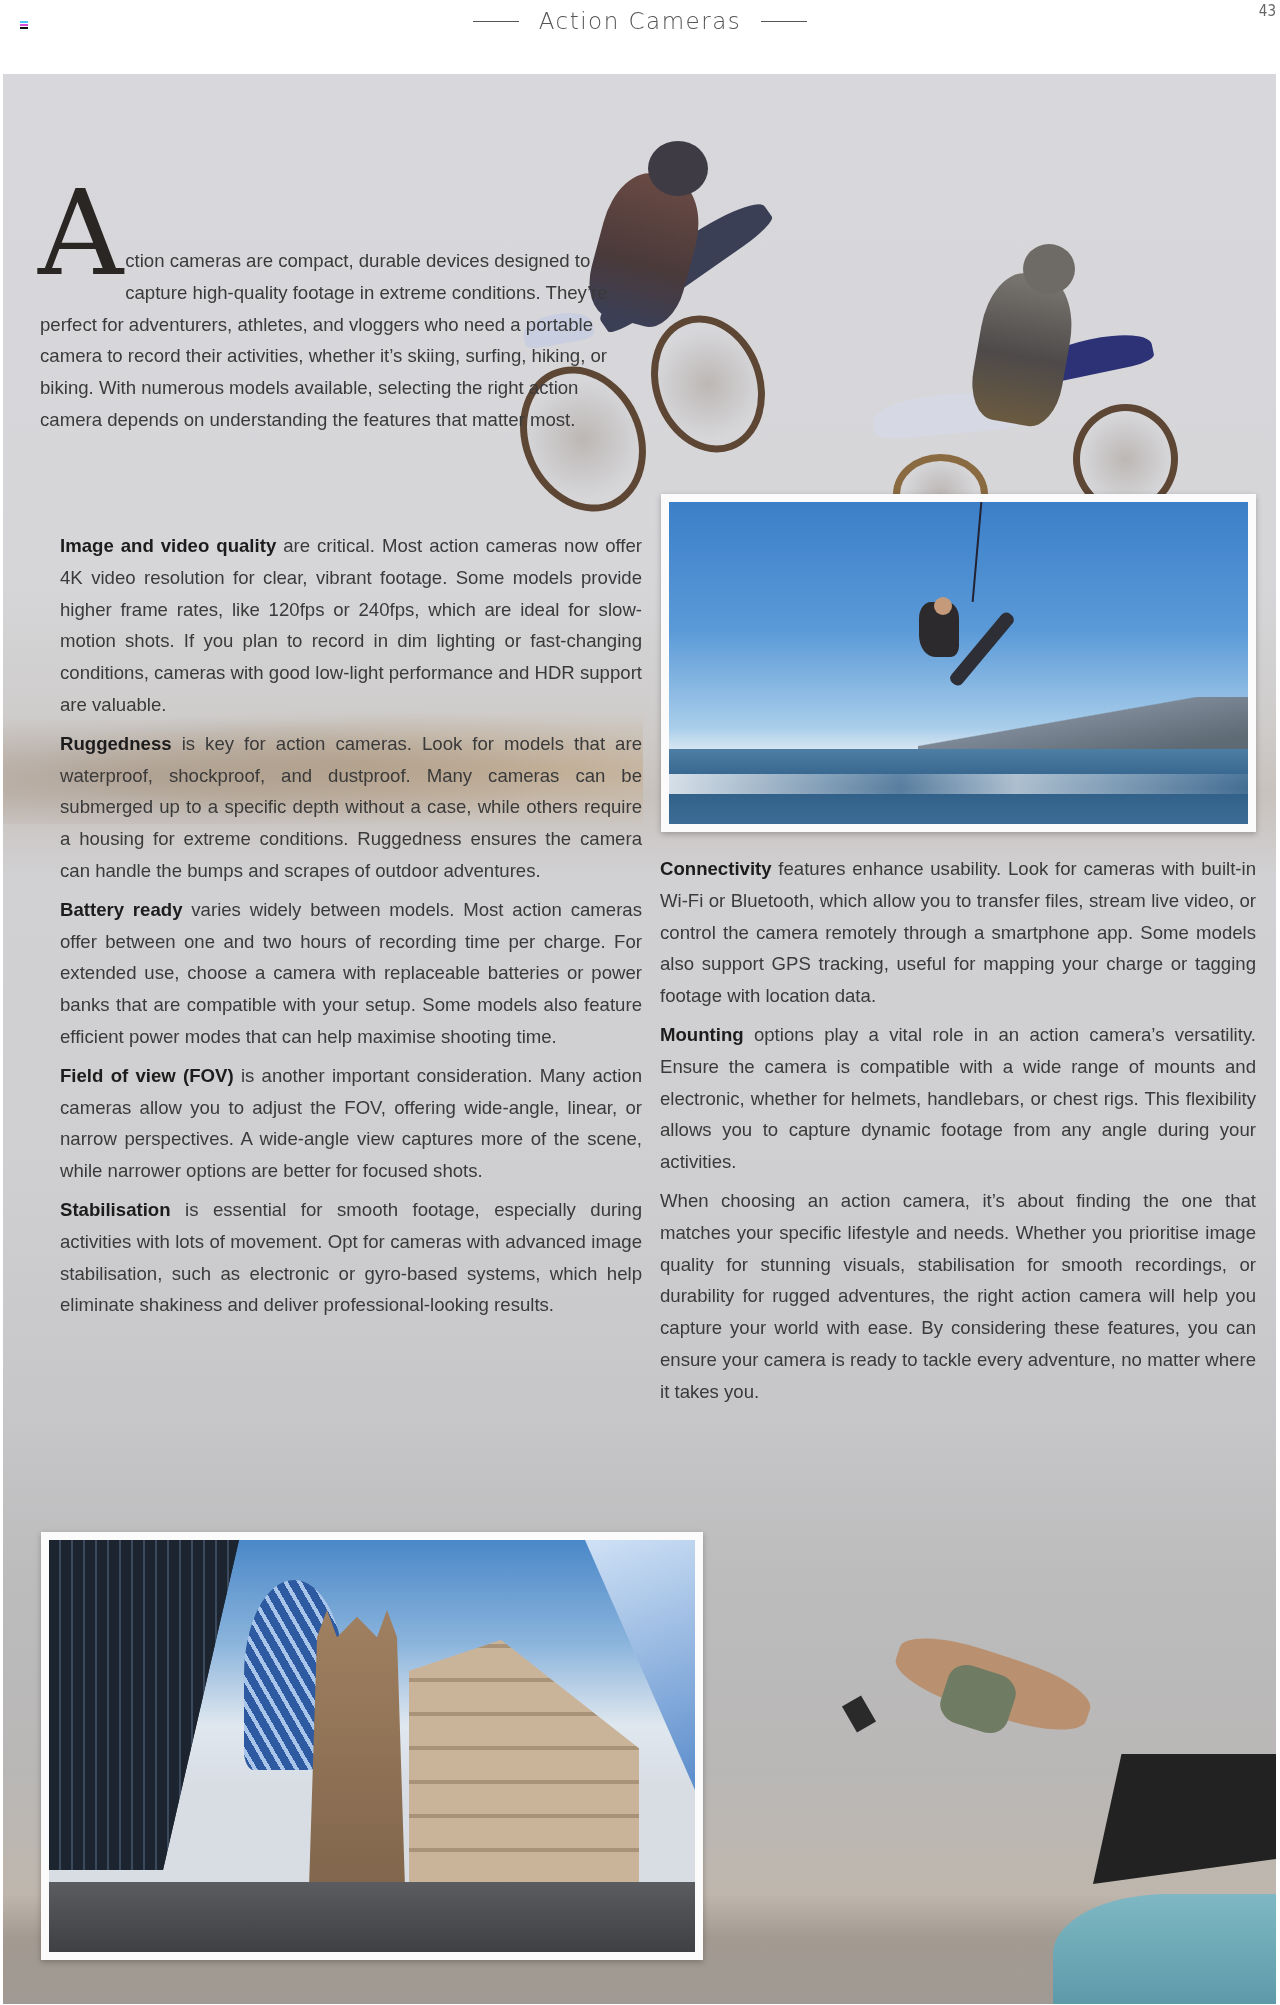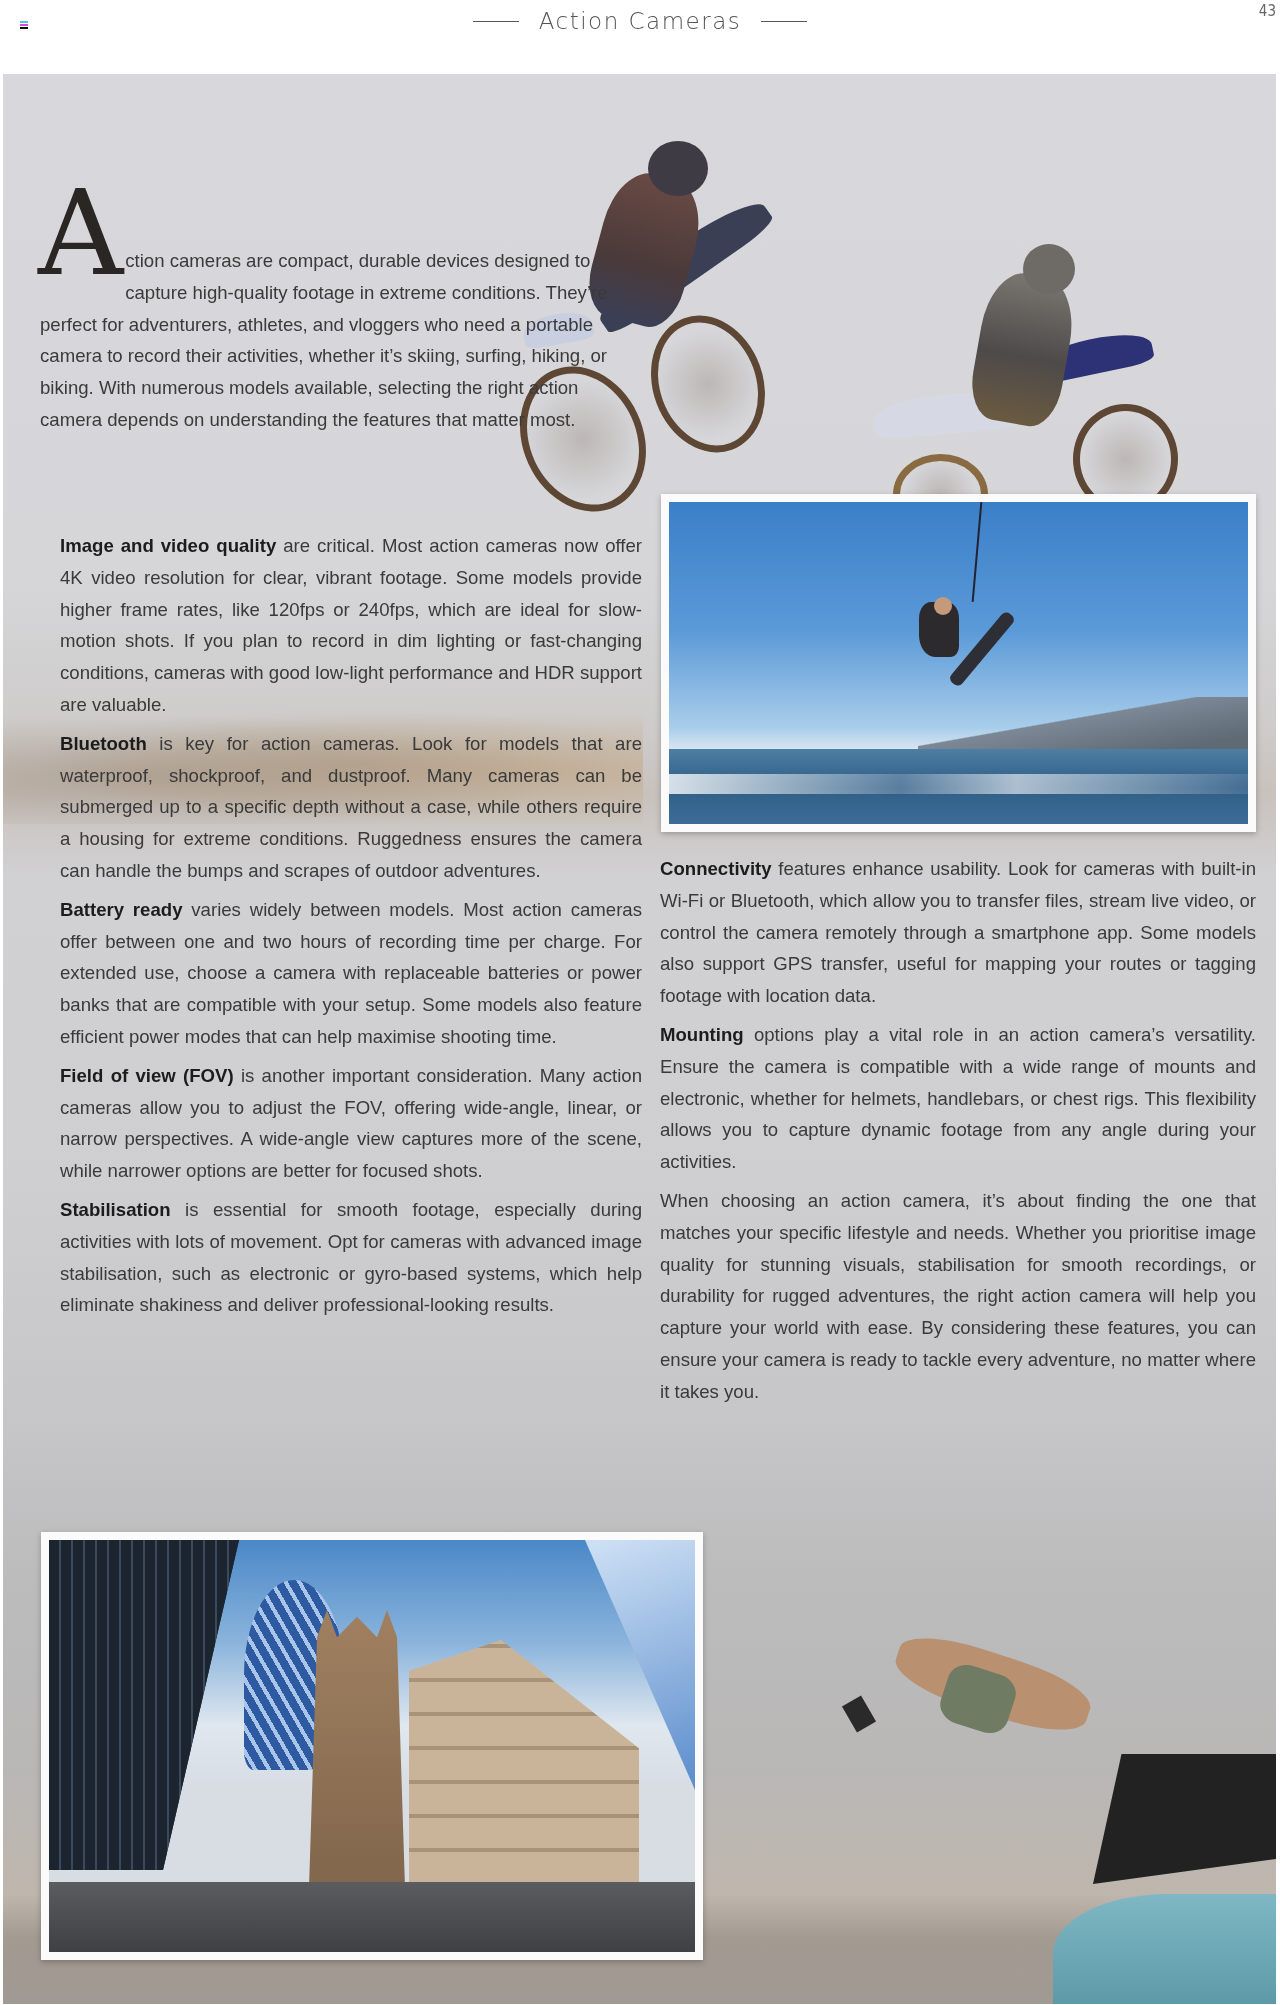--- a/index.html
+++ b/index.html
@@ -131,24 +131,24 @@
   </div>
 
   <div class="text-col intro" style="left:37px; top:108px; width:580px;">
     <p style="text-align:left;">
       <span class="dropcap">A</span><span style="display:block; height:63px;"></span><span>ction cameras are compact, durable devices designed to capture high-quality footage in extreme conditions. They’re perfect for adventurers, athletes, and vloggers who need a portable camera to record their activities, whether it’s skiing, surfing, hiking, or biking. With numerous models available, selecting the right action camera depends on understanding the features that matter most.</span>
     </p>
   </div>
 
   <div class="text-col" style="left:37px; top:456px; width:582px;margin-left:20px;">
     <p><b>Image and video quality</b><span> are critical. Most action cameras now offer 4K video resolution for clear, vibrant footage. Some models provide higher frame rates, like 120fps or 240fps, which are ideal for slow-motion shots. If you plan to record in dim lighting or fast-changing conditions, cameras with good low-light performance and HDR support are valuable.</span></p>
-    <p><b>Bluetooth</b><span> is key for action cameras. Look for models that are waterproof, shockproof, and dustproof. Many cameras can be submerged up to a specific depth without a case, while others require a housing for extreme conditions. Ruggedness ensures the camera can handle the bumps and scrapes of outdoor adventures.</span></p>
+    <p><b>Ruggedness</b><span> is key for action cameras. Look for models that are waterproof, shockproof, and dustproof. Many cameras can be submerged up to a specific depth without a case, while others require a housing for extreme conditions. Ruggedness ensures the camera can handle the bumps and scrapes of outdoor adventures.</span></p>
     <p><b>Battery ready</b><span> varies widely between models. Most action cameras offer between one and two hours of recording time per charge. For extended use, choose a camera with replaceable batteries or power banks that are compatible with your setup. Some models also feature efficient power modes that can help maximise shooting time.</span></p>
     <p><b>Field of view (FOV)</b><span> is another important consideration. Many action cameras allow you to adjust the FOV, offering wide-angle, linear, or narrow perspectives. A wide-angle view captures more of the scene, while narrower options are better for focused shots.</span></p>
     <p><b>Stabilisation</b><span> is essential for smooth footage, especially during activities with lots of movement. Opt for cameras with advanced image stabilisation, such as electronic or gyro-based systems, which help eliminate shakiness and deliver professional-looking results.</span></p>
   </div>
 
   <div class="text-col" style="left:657px; top:779px; width:596px;">
-    <p><b>Connectivity</b><span> features enhance usability. Look for cameras with built-in Wi-Fi or Bluetooth, which allow you to transfer files, stream live video, or control the camera remotely through a smartphone app. Some models also support GPS transfer, useful for mapping your routes or tagging footage with location data.</span></p>
+    <p><b>Connectivity</b><span> features enhance usability. Look for cameras with built-in Wi-Fi or Bluetooth, which allow you to transfer files, stream live video, or control the camera remotely through a smartphone app. Some models also support GPS tracking, useful for mapping your charge or tagging footage with location data.</span></p>
     <p><b>Mounting</b><span> options play a vital role in an action camera’s versatility. Ensure the camera is compatible with a wide range of mounts and electronic, whether for helmets, handlebars, or chest rigs. This flexibility allows you to capture dynamic footage from any angle during your activities.</span></p>
     <p>When choosing an action camera, it’s about finding the one that matches your specific lifestyle and needs. Whether you prioritise image quality for stunning visuals, stabilisation for smooth recordings, or durability for rugged adventures, the right action camera will help you capture your world with ease. By considering these features, you can ensure your camera is ready to tackle every adventure, no matter where it takes you.</p>
   </div>
 </div>
 
 </body></html>

